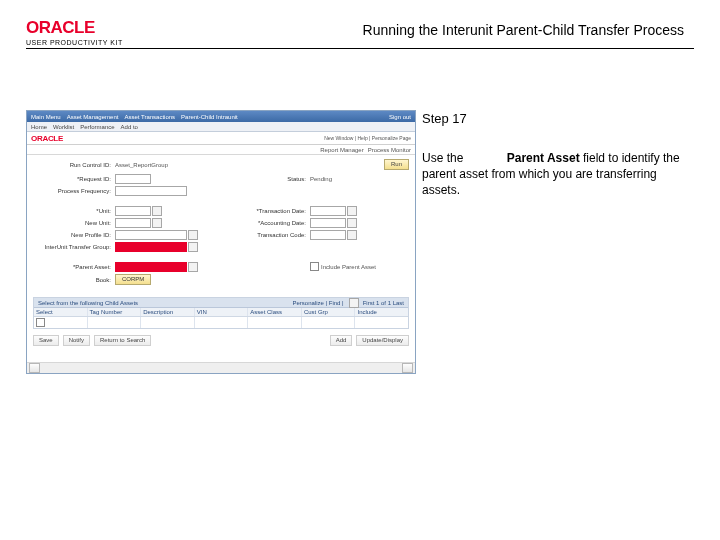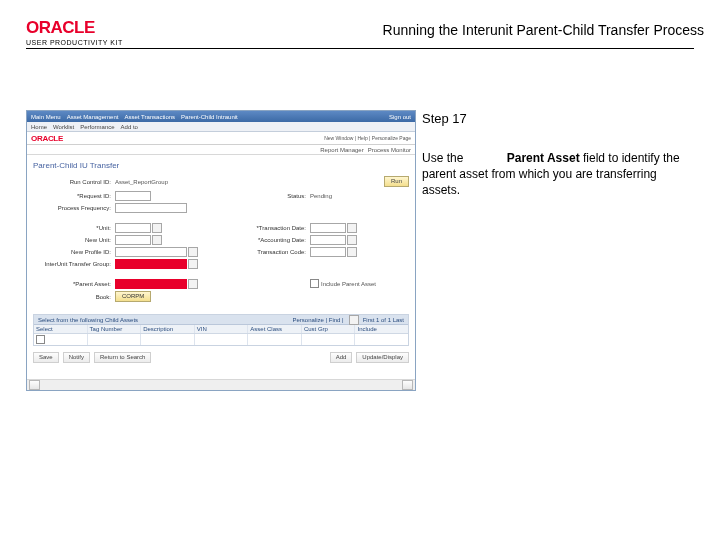--- a/index.html
+++ b/index.html
@@ -2,21 +2,21 @@
 <html><head>
 <meta charset="utf-8">
 <style>
   html,body{margin:0;padding:0;width:720px;height:540px;background:#fff;font-family:Arial,Helvetica,sans-serif;color:#000;}
   .page{position:relative;width:720px;height:400px;}
   
   .logo-block{position:absolute;left:26px;top:18px;}
   .ora-logo{font-family:Arial,sans-serif;font-weight:bold;font-size:17px;color:#e8002b;letter-spacing:-0.5px;}
   .ora-sub{font-size:7px;letter-spacing:0.5px;color:#000;margin-top:1px;}
   .hr{position:absolute;left:26px;top:48px;width:668px;height:1px;background:#000;}
-  .page-title{position:absolute;right:16px;top:22px;font-size:14px;}
+  .page-title{position:absolute;right:36px;top:22px;font-size:14px;}
   
   .shot-col{position:absolute;left:26px;top:110px;width:390px;}
   .text-col{position:absolute;left:422px;top:110px;width:262px;font-size:12px;line-height:1.35;}
   .step{font-size:13px;margin-bottom:22px;}
   .para{margin-bottom:14px;}
   b{font-weight:bold;padding-left:40px;}
   
   .app{border:1px solid #8aa4c2;background:#fff;font-size:6px;color:#444;}
   .app-topbar{height:11px;background:linear-gradient(#5d89c4,#3c6aa6);display:flex;align-items:center;color:#fff;padding:0 4px;gap:6px;}
   .app-topbar span{white-space:nowrap;}
@@ -82,21 +82,20 @@
         <span>Add to</span>
       </div>
       <div class="app-ora">
         <span class="mini-logo">ORACLE</span>
         <span class="app-tabs">New Window | Help | Personalize Page</span>
       </div>
       <div class="app-sub">
         <span class="static">Report Manager</span>
         <span class="static">Process Monitor</span>
       </div>
-      <div class="section-title">Parent-Child IU Transfer</div>
 
       <div class="form-area">
         <div class="row">
           <span class="lab">Run Control ID:</span>
           <span class="static">Asset_ReportGroup</span>
           <span style="margin-left:auto" class="runbox">Run</span>
         </div>
 
         <div class="col2">
           <div class="left">

